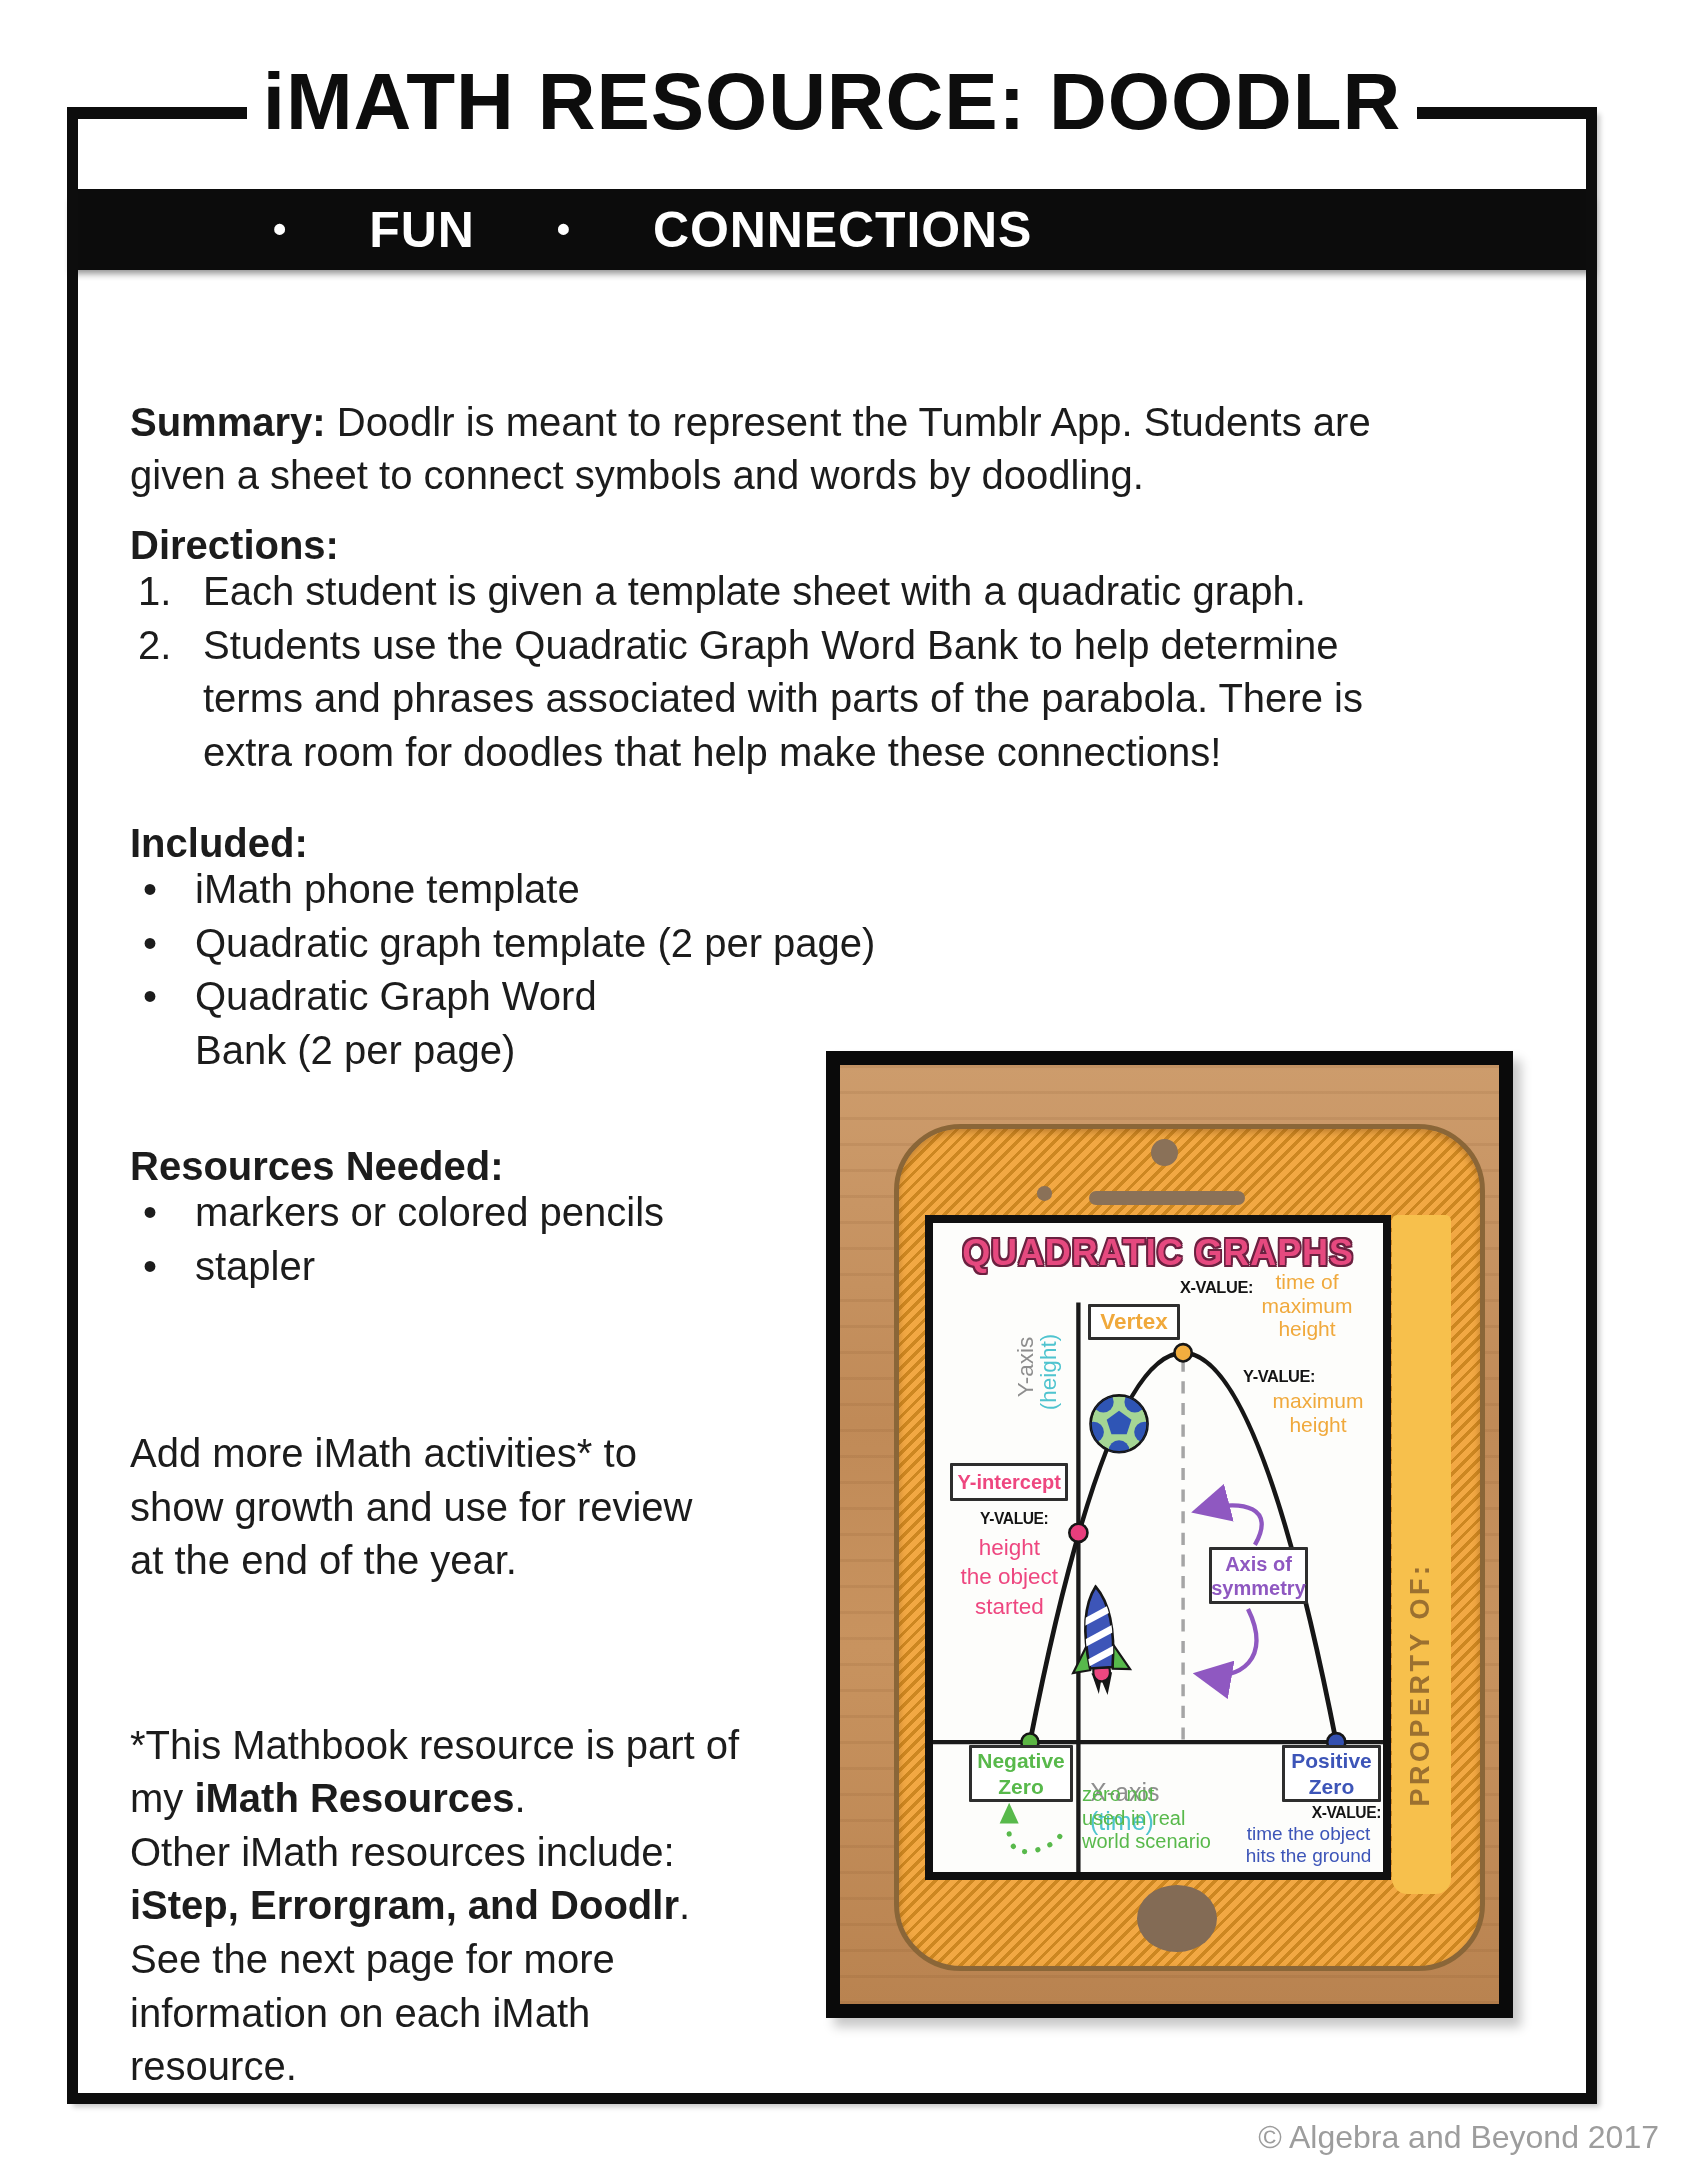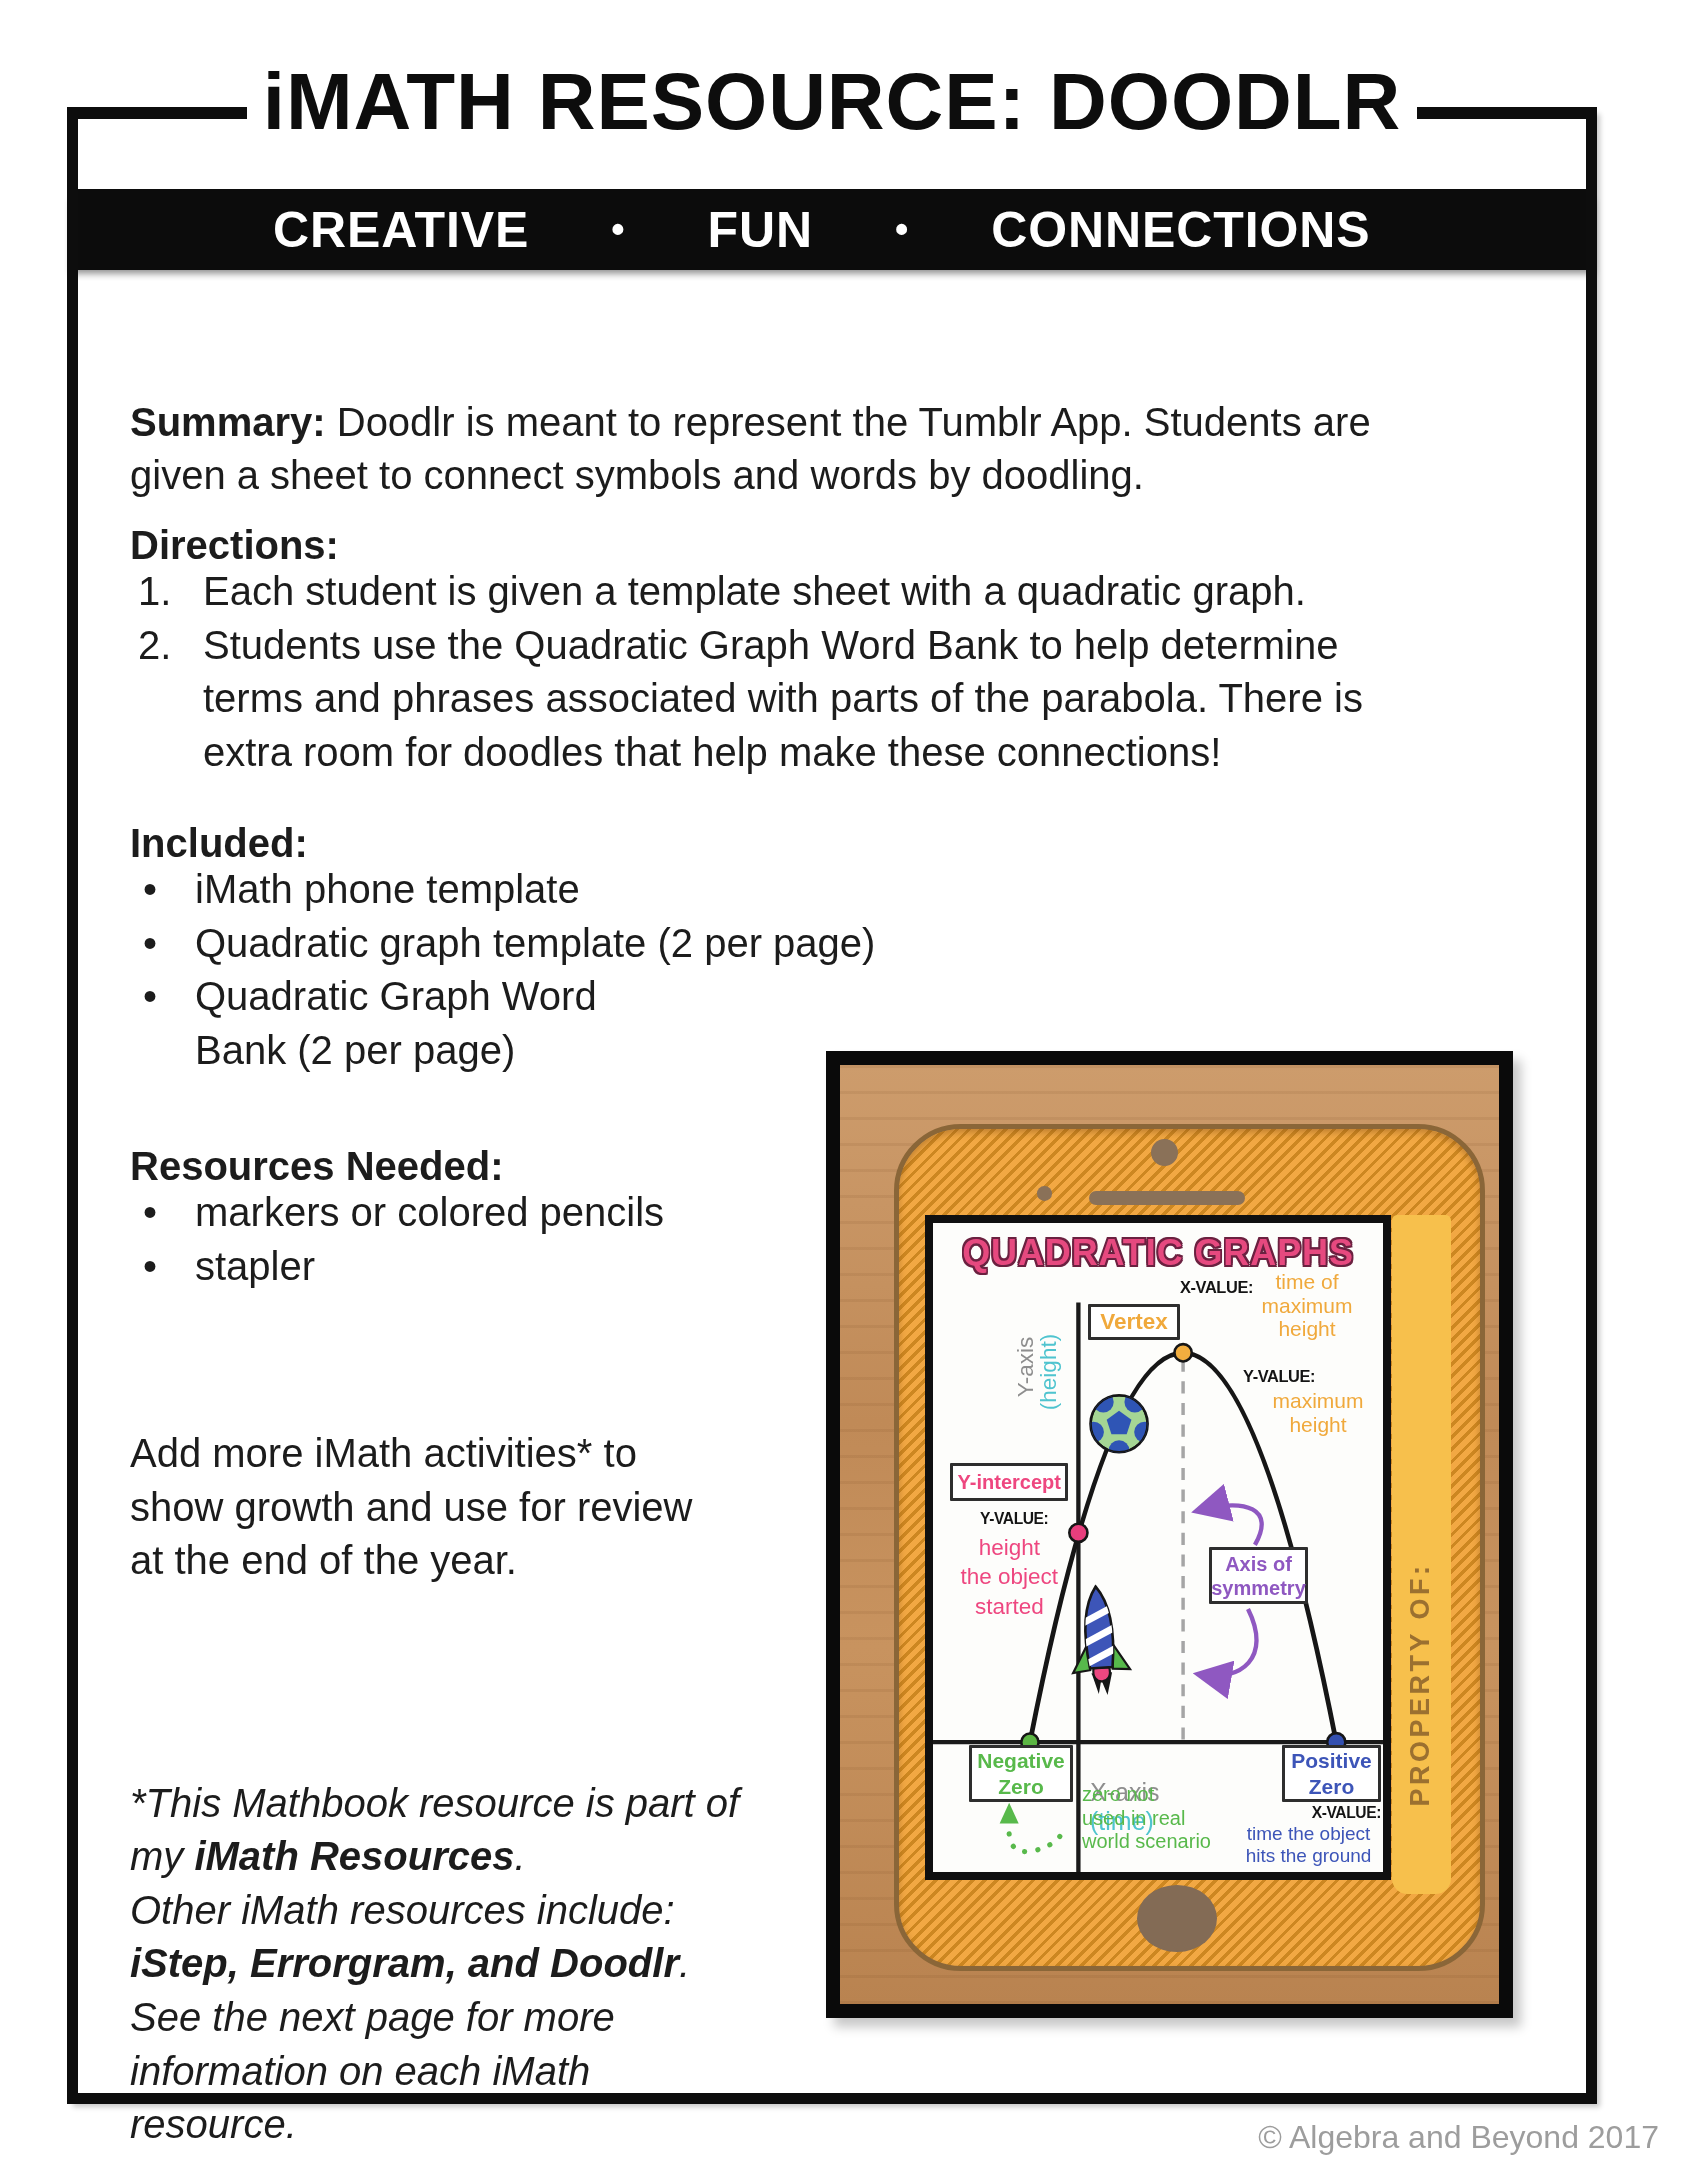--- a/index.html
+++ b/index.html
@@ -84,21 +84,20 @@
 
 <div class="page">
 
   <div class="title-row">
     <div class="title-bar"></div>
     <h1 class="page-title">iMATH RESOURCE: DOODLR</h1>
     <div class="title-bar"></div>
   </div>
 
   <div class="banner">
-    <span>CREATIVE</span>
     <span class="sep">•</span>
     <span>FUN</span>
     <span class="sep">•</span>
     <span>CONNECTIONS</span>
   </div>
 
   <div class="frame"></div>
 
   <div class="doc pre" style="left:130px; top:342px; width:1254px;">
     <span class="b">Summary:</span><span> Doodlr is meant to represent the Tumblr App. Students are
@@ -145,21 +144,21 @@
     <div class="listrow">
       <span class="blt">•</span>
       <span>stapler</span>
     </div>
   </div>
 
   <div class="doc pre" style="left:130px; top:1427px; width:674px;">Add more iMath activities* to
 show growth and use for review
 at the end of the year.</div>
 
-  <div class="doc pre" style="left:130px; top:1723px; width:674px;font-style:italic;">
+  <div class="doc pre" style="left:130px; top:1665px; width:674px;">
     <span>*This Mathbook resource is part of
 my </span><span class="b">iMath Resources</span><span>.
 Other iMath resources include:
 </span><span class="b">iStep, Errorgram, and Doodlr</span><span>.
 See the next page for more
 information on each iMath
 resource.</span>
   </div>
 
   <div class="tablet">

